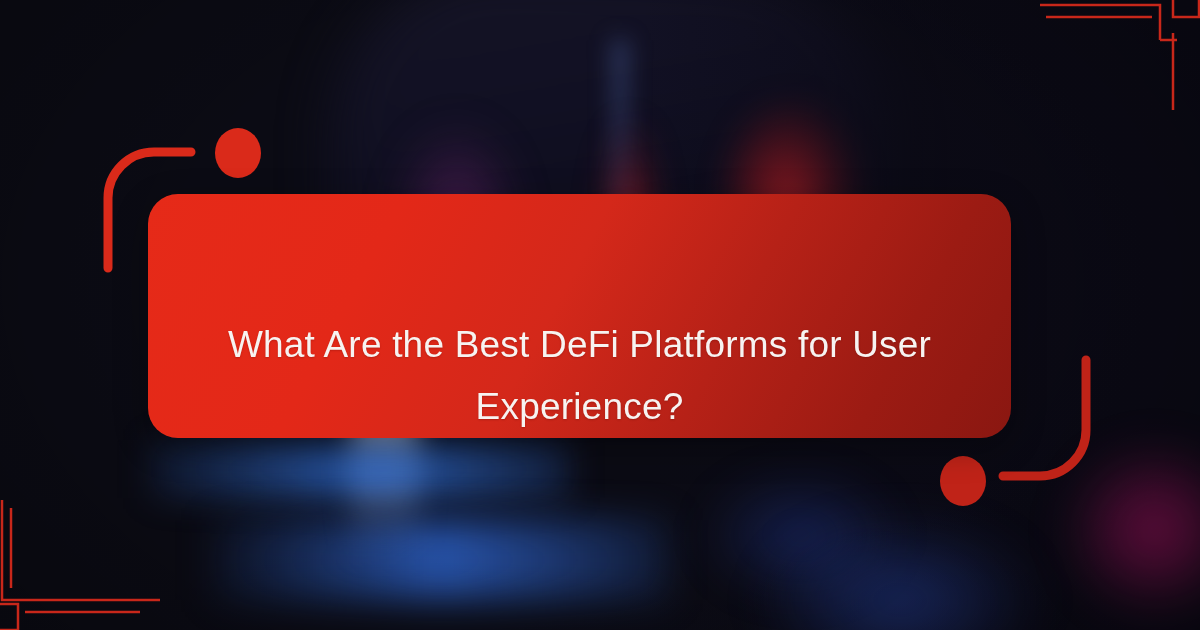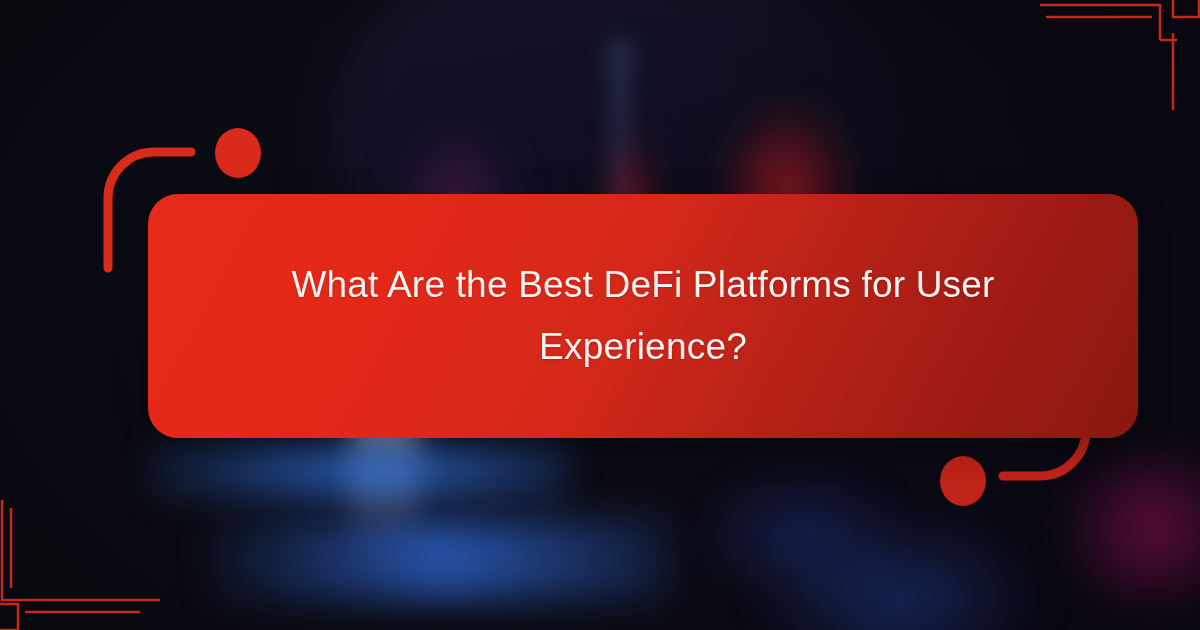--- a/index.html
+++ b/index.html
@@ -136,27 +136,27 @@
     background:#DA2A1A;
   }
   .dot-tl { left:215px; top:128px; }
   .dot-br { left:940px; top:456px; }
   .dot-br { background:#C02318; }
 
   
   #title-card {
     position:absolute;
     left:148px; top:194px;
-    width:990px; height:244px;
+    width:863px; height:244px;
     border-radius:30px;
     background:linear-gradient(118deg,
         #E62A18 0%, #E32818 26%, #D4281A 47%,
         #B62117 66%, #9C1B13 84%, #8A1711 100%);
     display:flex;
-    align-items:center;
+    align-items:flex-end;
     justify-content:center;
     box-shadow:0 10px 34px rgba(0,0,0,0.32);
   }
   #title-text {
     width:760px;
     text-align:center;
     color:#F7F3F1;
     font-family:"Liberation Sans", sans-serif;
     font-size:37px;
     font-weight:400;

